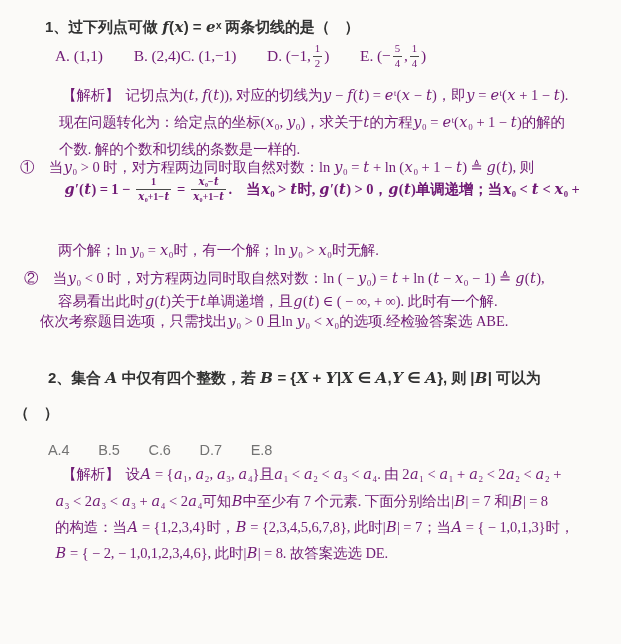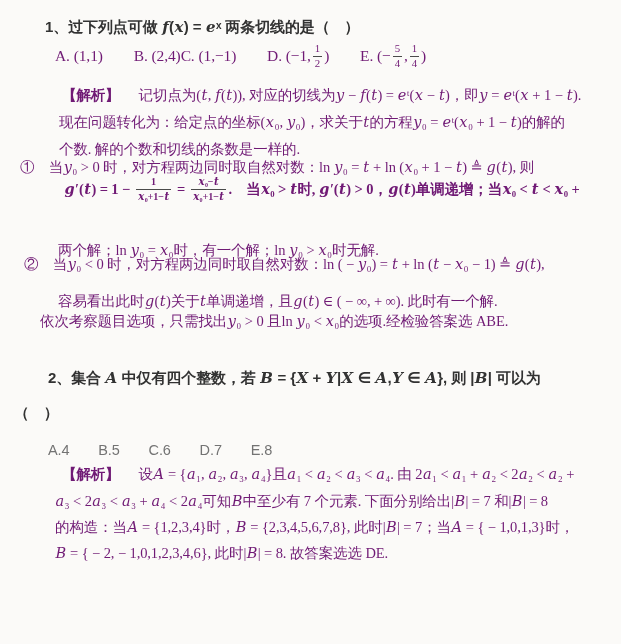--- a/index.html
+++ b/index.html
@@ -16,21 +16,21 @@
   .title{
     font-family:"Liberation Sans","DejaVu Sans",sans-serif;
     font-weight:600;color:#323232;font-size:15px;
   }
   .sans{
     font-family:"Liberation Sans","DejaVu Sans",sans-serif;
     color:#737373;font-weight:500;
   }
   .opts1{font-size:15.5px;line-height:32px;}
   .mathline{line-height:34px;font-weight:bold;}
-  .lbl{font-weight:bold;margin-right:19px;}
+  .lbl{font-weight:normal;margin-right:6px;}
   i{font-style:italic;font-family:"DejaVu Serif",serif;padding:0 .5px;}
   .frac{
     display:inline-flex;flex-direction:column;align-items:center;
     vertical-align:middle;font-size:0.70em;line-height:1.25;
     margin:0 2px;position:relative;top:-1px;text-align:center;
   }
   .frac>.num{padding:0 2px;display:block;}
   .frac>.den{padding:0 2px;display:block;border-top:1px solid #4a4a4a;}
 </style>
 </head>
@@ -63,21 +63,21 @@
         <span class="num">1</span>
         <span class="den"><i>x</i>₀+1−<i>t</i></span>
       </span> = <span class="frac">
         <span class="num"><i>x</i>₀−<i>t</i></span>
         <span class="den"><i>x</i>₀+1−<i>t</i></span>
       </span>.　当<i>x</i>₀ &gt; <i>t</i>时, <i>g</i>′(<i>t</i>) &gt; 0，<i>g</i>(<i>t</i>)单调递增；当<i>x</i>₀ &lt; <i>t</i> &lt; <i>x</i>₀ +</div>
 
 
   <div class="line" style="left:58px;top:239px">两个解；ln <i>y</i>₀ = <i>x</i>₀时，有一个解；ln <i>y</i>₀ &gt; <i>x</i>₀时无解.</div>
 
-  <div class="line" style="left:24px;top:253px">②　当<i>y</i>₀ &lt; 0 时，对方程两边同时取自然对数：ln ( − <i>y</i>₀) = <i>t</i> + ln (<i>t</i> − <i>x</i>₀ − 1) ≜ <i>g</i>(<i>t</i>),</div>
+  <div class="line" style="left:24px;top:267px">②　当<i>y</i>₀ &lt; 0 时，对方程两边同时取自然对数：ln ( − <i>y</i>₀) = <i>t</i> + ln (<i>t</i> − <i>x</i>₀ − 1) ≜ <i>g</i>(<i>t</i>),</div>
 
   <div class="line" style="left:58px;top:290px">容易看出此时<i>g</i>(<i>t</i>)关于<i>t</i>单调递增，且<i>g</i>(<i>t</i>) ∈ ( − ∞, + ∞). 此时有一个解.</div>
 
   <div class="line" style="left:40px;top:310px">依次考察题目选项，只需找出<i>y</i>₀ &gt; 0 且ln <i>y</i>₀ &lt; <i>x</i>₀的选项.经检验答案选 ABE.</div>
 
   <div class="line title" style="left:48px;top:367px">2、集合 <i>A</i> 中仅有四个整数，若 <i>B</i> = {<i>X</i> + <i>Y</i>|<i>X</i> ∈ <i>A</i>,<i>Y</i> ∈ <i>A</i>}, 则 |<i>B</i>| 可以为</div>
 
   <div class="line title" style="left:14px;top:402px">（　）</div>
 
   <div class="line sans" style="left:48px;top:439px">A.4　　B.5　　C.6　　D.7　　E.8</div>

